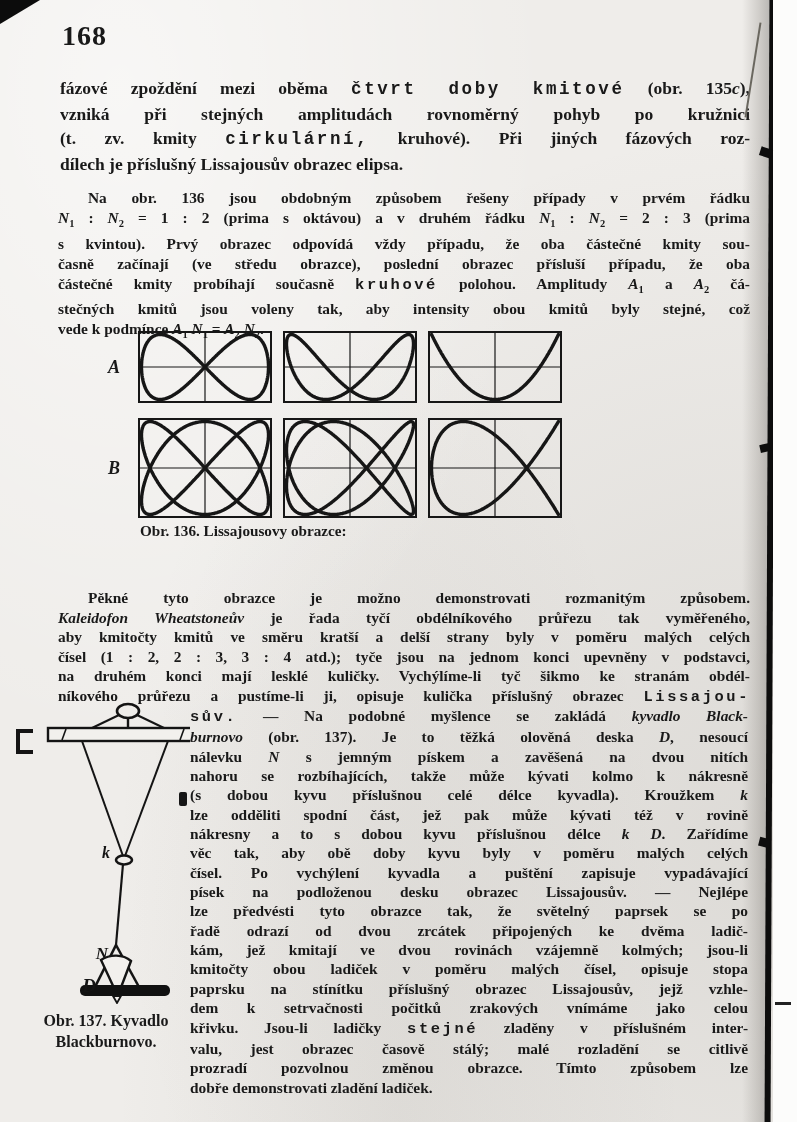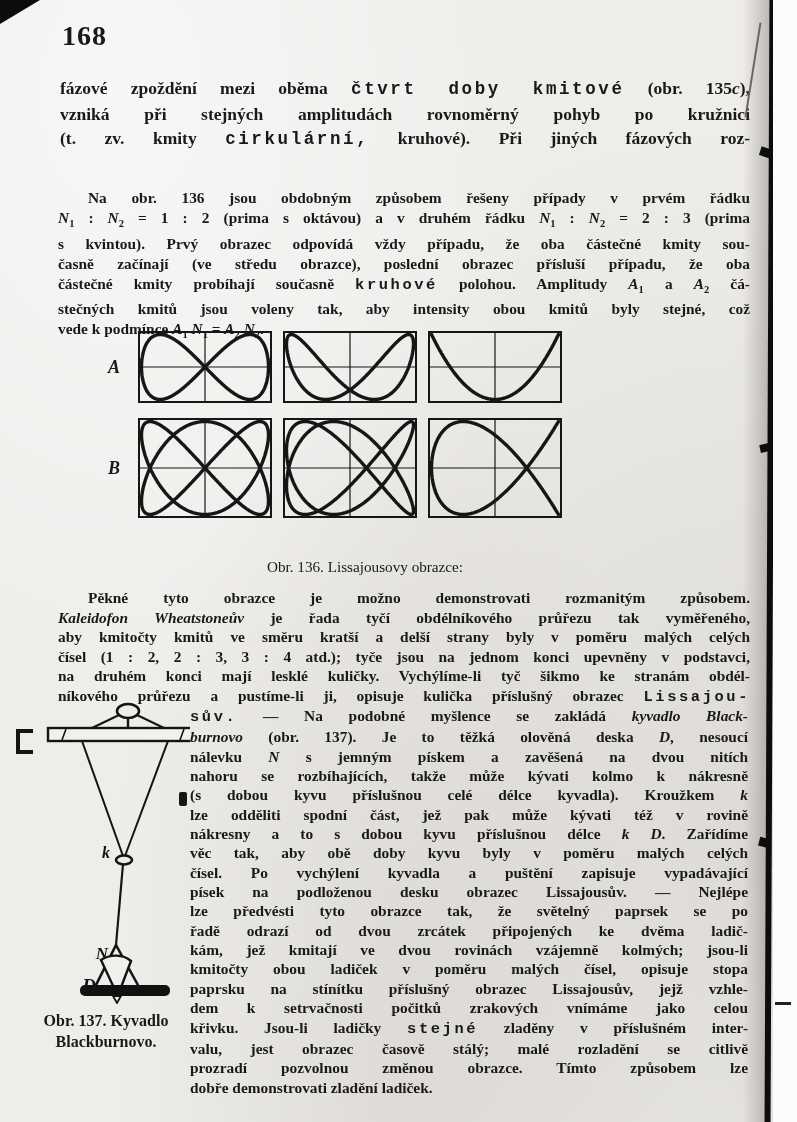--- a/index.html
+++ b/index.html
@@ -25,21 +25,21 @@
   #pagenum{left:62px;top:20px;font-size:28px;font-weight:bold;letter-spacing:1px;}
   #p1{left:60px;top:76px;width:690px;font-size:17.5px;line-height:24.6px;}
   #p2{left:58px;top:188px;width:692px;font-size:15.4px;line-height:20px;}
   #p3{left:58px;top:588px;width:692px;font-size:15.4px;line-height:19.6px;}
   
   #fig136{left:100px;top:331px;width:560px;}
   .lrow{display:flex;align-items:center;}
   .lrow + .lrow{margin-top:15px;}
   .rowlabel{width:38px;font-size:18px;font-weight:bold;font-style:italic;text-align:left;padding-left:8px;box-sizing:border-box;}
   .lrow svg{margin-right:11px;display:block;background:transparent;}
-  #cap136{left:140px;top:556px;width:450px;text-align:center;font-weight:normal;font-size:15.2px;line-height:21.5px;}
+  #cap136{left:140px;top:520px;width:450px;font-weight:bold;font-size:15.2px;line-height:21.5px;}
   
   #wrap{left:22px;top:700px;width:730px;display:flex;}
   #figcol{width:168px;flex:none;}
   #cap137{text-align:center;font-weight:bold;font-size:16px;line-height:21px;margin-top:2px;}
   #textcol{width:558px;flex:none;font-size:15.4px;line-height:19.35px;padding-top:6px;box-sizing:border-box;}
   
   #corner-tl{left:0;top:0;width:40px;height:24px;background:#0c0c0c;
     clip-path:polygon(0 0,100% 0,0 100%);}
   #edge-shade{left:742px;top:0;width:28px;height:1122px;
     background:linear-gradient(90deg, rgba(100,95,88,0), rgba(100,95,88,.22) 60%, rgba(60,58,54,.30));}
@@ -56,20 +56,21 @@
 </style>
 </head>
 <body>
 
 <div id="pagenum" class="abs">168</div>
 
 <div id="p1" class="abs para">
     <div class="jline">fázové zpoždění mezi oběma <span class="sp">čtvrt doby kmitové</span> (obr. 135<i>c</i>),</div>
     <div class="jline">vzniká při stejných amplitudách rovnoměrný pohyb po kružnici</div>
     <div class="jline">(t. zv. kmity <span class="sp">cirkulární,</span> kruhové). Při jiných fázových roz-</div>
+    <div class="jline end">dílech je příslušný Lissajousův obrazec elipsa.</div>
   </div>
 
 <div id="p2" class="abs para indent-first">
     <div class="jline">Na obr. 136 jsou obdobným způsobem řešeny případy v prvém řádku</div>
     <div class="jline"><i>N</i><sub>1</sub> : <i>N</i><sub>2</sub> = 1 : 2 (prima s oktávou) a v druhém řádku <i>N</i><sub>1</sub> : <i>N</i><sub>2</sub> = 2 : 3 (prima</div>
     <div class="jline">s kvintou). Prvý obrazec odpovídá vždy případu, že oba částečné kmity sou-</div>
     <div class="jline">časně začínají (ve středu obrazce), poslední obrazec přísluší případu, že oba</div>
     <div class="jline">částečné kmity probíhají současně <span class="sp">kruhové</span> polohou. Amplitudy <i>A</i><sub>1</sub> a <i>A</i><sub>2</sub> čá-</div>
     <div class="jline">stečných kmitů jsou voleny tak, aby intensity obou kmitů byly stejné, což</div>
     <div class="jline end">vede k podmínce <i>A</i><sub>1</sub> <i>N</i><sub>1</sub> = <i>A</i><sub>2</sub> <i>N</i><sub>2</sub>.</div>

